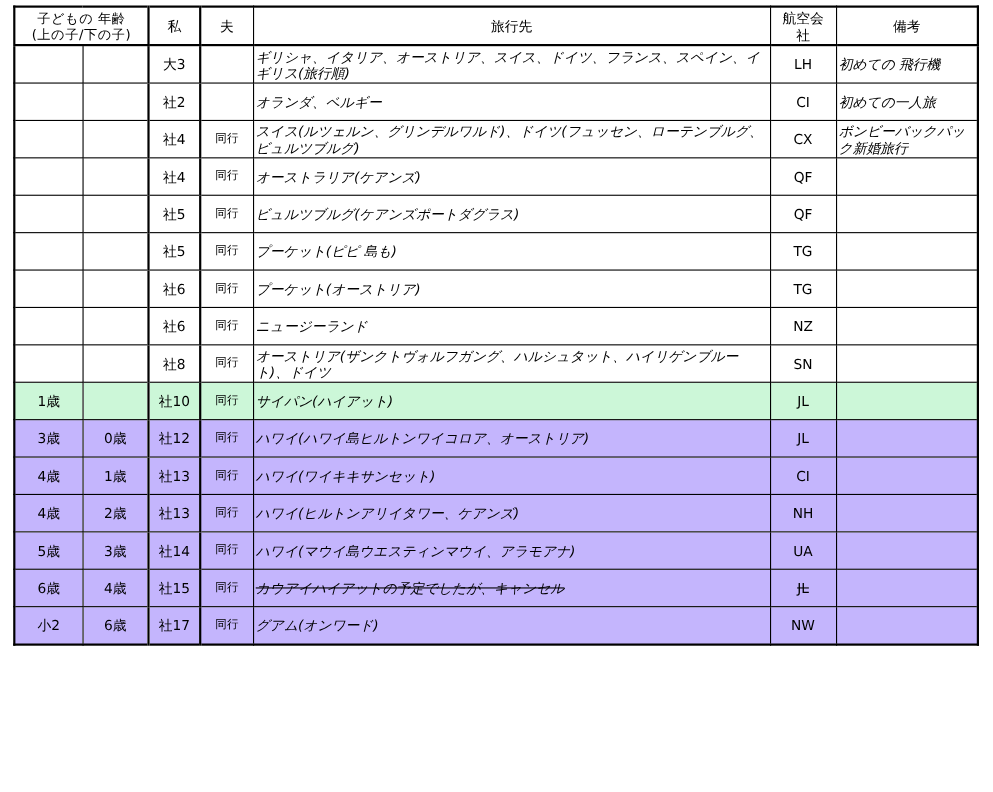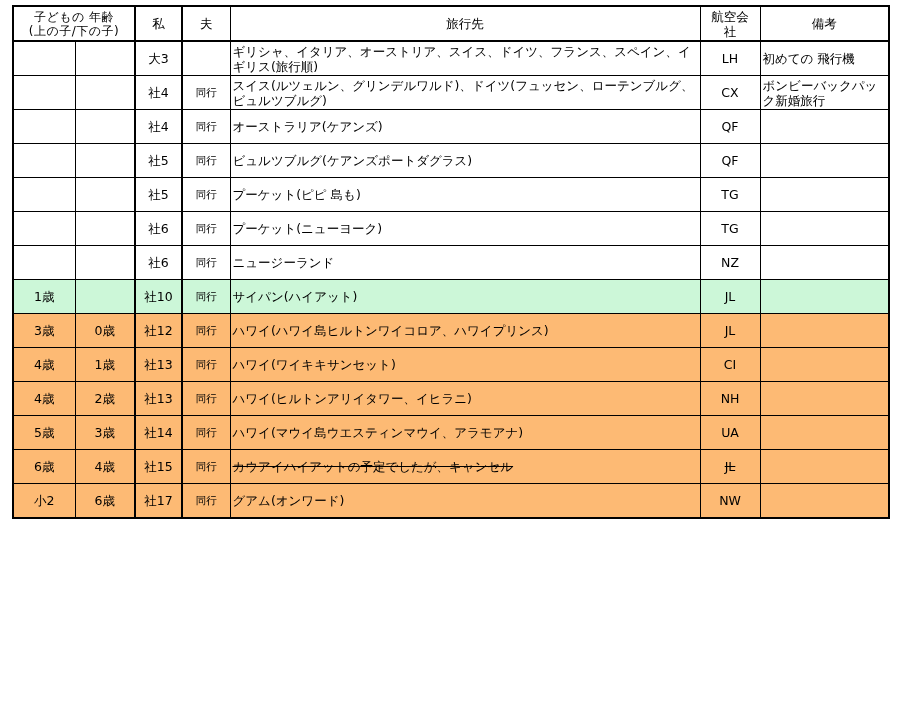--- a/index.html
+++ b/index.html
@@ -12,26 +12,26 @@
     border: 2px solid #000;
   }
   table.sheet td, table.sheet th {
     border: 1px solid #000; padding: 0 2px; overflow: hidden;
     font-size: 12.5px; font-weight: normal; line-height: 15px;
     vertical-align: middle;
   }
   table.sheet th { height: 33px; text-align: center; }
   table.sheet td { height: 33px; }
   .c { text-align: center; }
-  .l { text-align: left; }
+  .l { text-align: left; font-style: italic; }
   .thick-r { border-right: 2px solid #000 !important; }
   .thick-b { border-bottom: 2px solid #000 !important; }
   .small { font-size: 10.5px !important; }
   .row-green td { background: #ccf7d8; }
-  .row-pink td { background: #fdba74; }
+  .row-pink td { background: #c4b5fd; }
   .strike { text-decoration: line-through; margin-left: 38px; }
   .age-hdr { font-size: 12px !important; line-height: 14px !important; letter-spacing: 0.5px; }
 </style>
 </head>
 <body>
 
 <table class="sheet">
   <colgroup>
     <col style="width:62px">
     <col style="width:60px">
@@ -64,20 +64,29 @@
         <td class="c thick-r"></td>
         <td class="c thick-r">大3</td>
         <td class="c small"></td>
         <td class="l">ギリシャ、イタリア、オーストリア、スイス、ドイツ、フランス、スペイン、イギリス(旅行順)</td>
         <td class="c">LH</td>
         <td class="l">初めての 飛行機</td>
       </tr>
       <tr>
         <td class="c"></td>
         <td class="c thick-r"></td>
+        <td class="c thick-r">社2</td>
+        <td class="c small"></td>
+        <td class="l">オランダ、ベルギー</td>
+        <td class="c">CI</td>
+        <td class="l">初めての一人旅</td>
+      </tr>
+      <tr>
+        <td class="c"></td>
+        <td class="c thick-r"></td>
         <td class="c thick-r">社4</td>
         <td class="c small">同行</td>
         <td class="l">スイス(ルツェルン、グリンデルワルド)、ドイツ(フュッセン、ローテンブルグ、ビュルツブルグ)</td>
         <td class="c">CX</td>
         <td class="l">ボンビーバックパック新婚旅行</td>
       </tr>
       <tr>
         <td class="c"></td>
         <td class="c thick-r"></td>
         <td class="c thick-r">社4</td>
@@ -102,66 +111,75 @@
         <td class="c small">同行</td>
         <td class="l">プーケット(ピピ 島も)</td>
         <td class="c">TG</td>
         <td class="l"></td>
       </tr>
       <tr>
         <td class="c"></td>
         <td class="c thick-r"></td>
         <td class="c thick-r">社6</td>
         <td class="c small">同行</td>
-        <td class="l">プーケット(ニューヨーク)</td>
+        <td class="l">プーケット(オーストリア)</td>
         <td class="c">TG</td>
         <td class="l"></td>
       </tr>
       <tr>
         <td class="c"></td>
         <td class="c thick-r"></td>
         <td class="c thick-r">社6</td>
         <td class="c small">同行</td>
         <td class="l">ニュージーランド</td>
         <td class="c">NZ</td>
+        <td class="l"></td>
+      </tr>
+      <tr>
+        <td class="c"></td>
+        <td class="c thick-r"></td>
+        <td class="c thick-r">社8</td>
+        <td class="c small">同行</td>
+        <td class="l">オーストリア(ザンクトヴォルフガング、ハルシュタット、ハイリゲンブルート)、ドイツ</td>
+        <td class="c">SN</td>
         <td class="l"></td>
       </tr>
       <tr class="row-green">
         <td class="c">1歳</td>
         <td class="c thick-r"></td>
         <td class="c thick-r">社10</td>
         <td class="c small">同行</td>
         <td class="l">サイパン(ハイアット)</td>
         <td class="c">JL</td>
         <td class="l"></td>
       </tr>
       <tr class="row-pink">
         <td class="c">3歳</td>
         <td class="c thick-r">0歳</td>
         <td class="c thick-r">社12</td>
         <td class="c small">同行</td>
-        <td class="l">ハワイ(ハワイ島ヒルトンワイコロア、ハワイプリンス)</td>
+        <td class="l">ハワイ(ハワイ島ヒルトンワイコロア、オーストリア)</td>
         <td class="c">JL</td>
         <td class="l"></td>
       </tr>
       <tr class="row-pink">
         <td class="c">4歳</td>
         <td class="c thick-r">1歳</td>
         <td class="c thick-r">社13</td>
         <td class="c small">同行</td>
         <td class="l">ハワイ(ワイキキサンセット)</td>
         <td class="c">CI</td>
         <td class="l"></td>
       </tr>
       <tr class="row-pink">
         <td class="c">4歳</td>
         <td class="c thick-r">2歳</td>
         <td class="c thick-r">社13</td>
         <td class="c small">同行</td>
-        <td class="l">ハワイ(ヒルトンアリイタワー、イヒラニ)</td>
+        <td class="l">ハワイ(ヒルトンアリイタワー、ケアンズ)</td>
         <td class="c">NH</td>
         <td class="l"></td>
       </tr>
       <tr class="row-pink">
         <td class="c">5歳</td>
         <td class="c thick-r">3歳</td>
         <td class="c thick-r">社14</td>
         <td class="c small">同行</td>
         <td class="l">ハワイ(マウイ島ウエスティンマウイ、アラモアナ)</td>
         <td class="c">UA</td>

